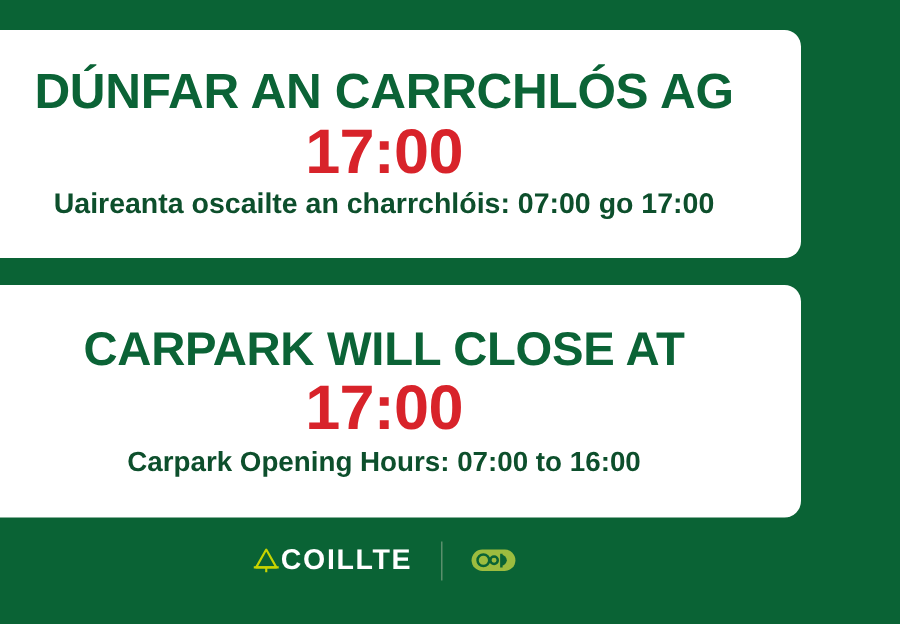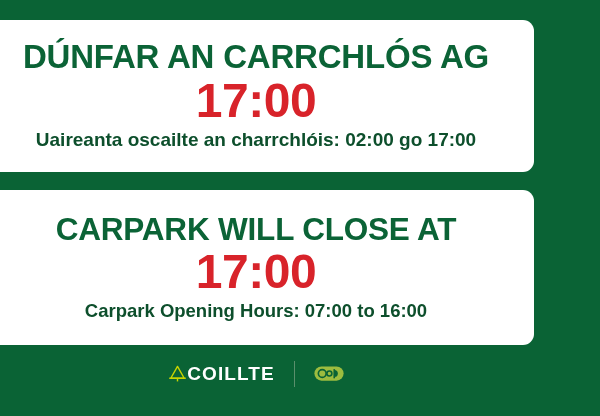--- a/index.html
+++ b/index.html
@@ -59,21 +59,21 @@
     white-space: nowrap;
     margin: 0;
     padding: 0;
   }
 
   .card-english .headline {
     font-size: 31.5px;
   }
 
   .time-big {
-    font-size: 48px;
+    font-size: 42px;
     font-weight: bold;
     color: #d8232a;
     line-height: 1.06;
     text-align: center;
     letter-spacing: -0.5px;
     margin: 1px 0 2px 0;
     white-space: nowrap;
   }
 
   .subline {
@@ -163,21 +163,21 @@
   }
 </style>
 </head>
 <body>
 
 <div class="sign">
 
   <div class="notice-card card-irish">
     <div class="headline">DÚNFAR AN CARRCHLÓS AG</div>
     <div class="time-big">17:00</div>
-    <div class="subline">Uaireanta oscailte an charrchlóis: 02:00 go 17:00</div>
+    <div class="subline">Uaireanta oscailte an charrchlóis: 07:00 go 17:00</div>
   </div>
 
   <div class="notice-card card-english">
     <div class="headline">CARPARK WILL CLOSE AT</div>
     <div class="time-big">17:00</div>
     <div class="subline">Carpark Opening Hours: 07:00 to 16:00</div>
   </div>
 
   <div class="footer">
 

